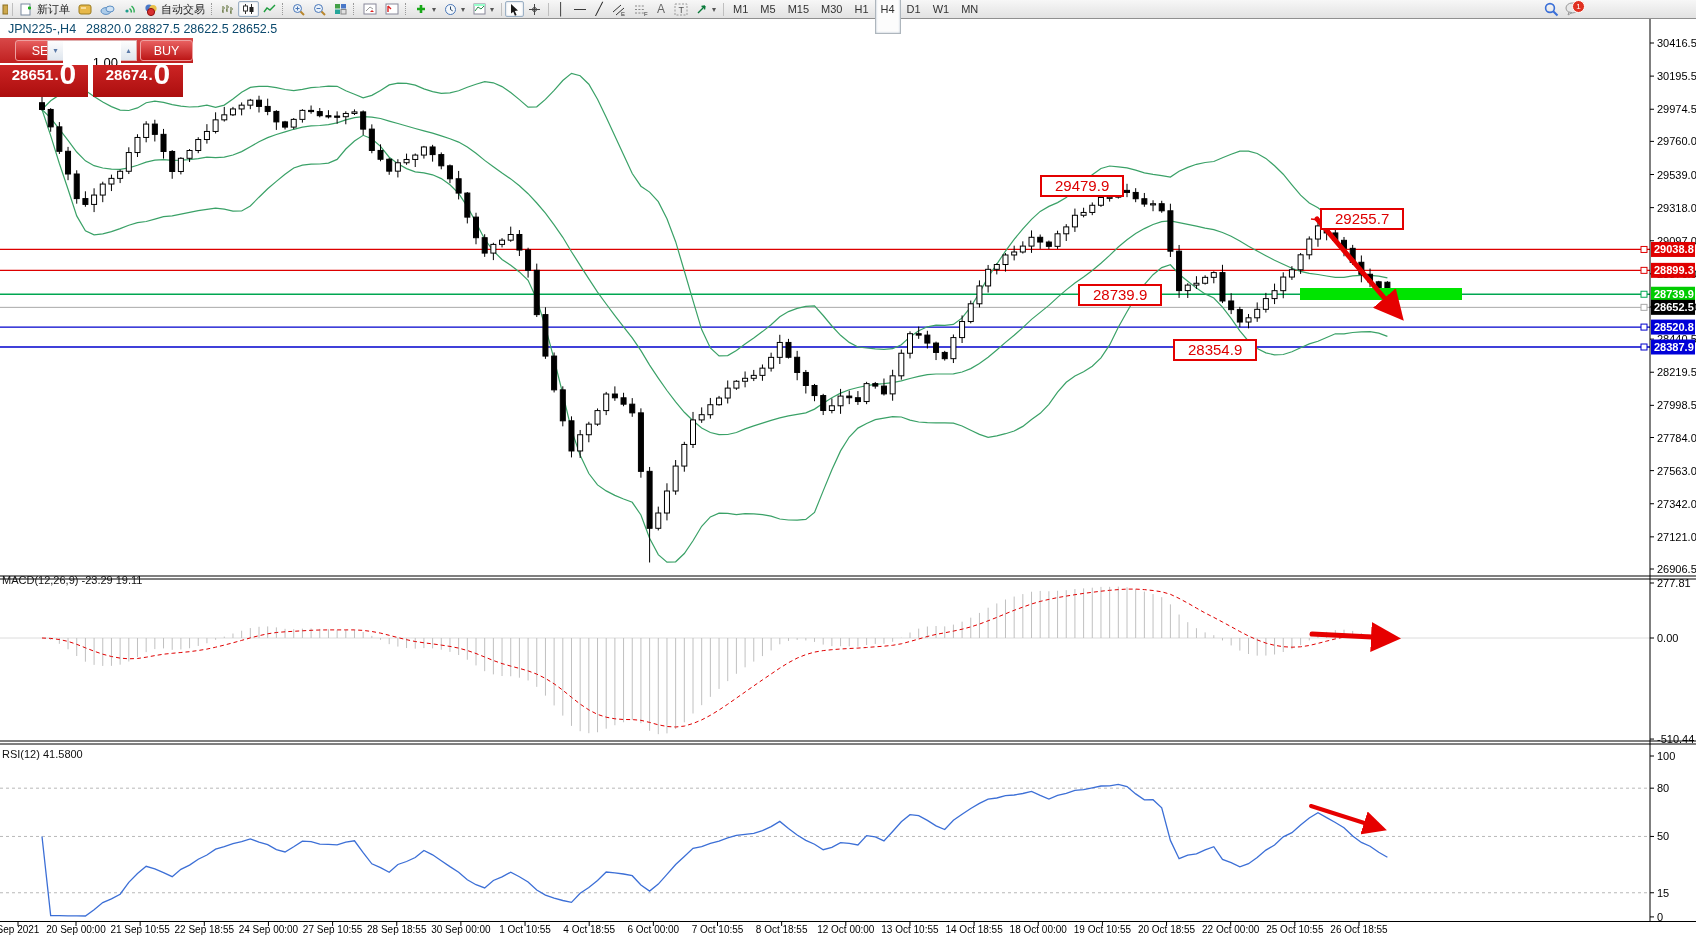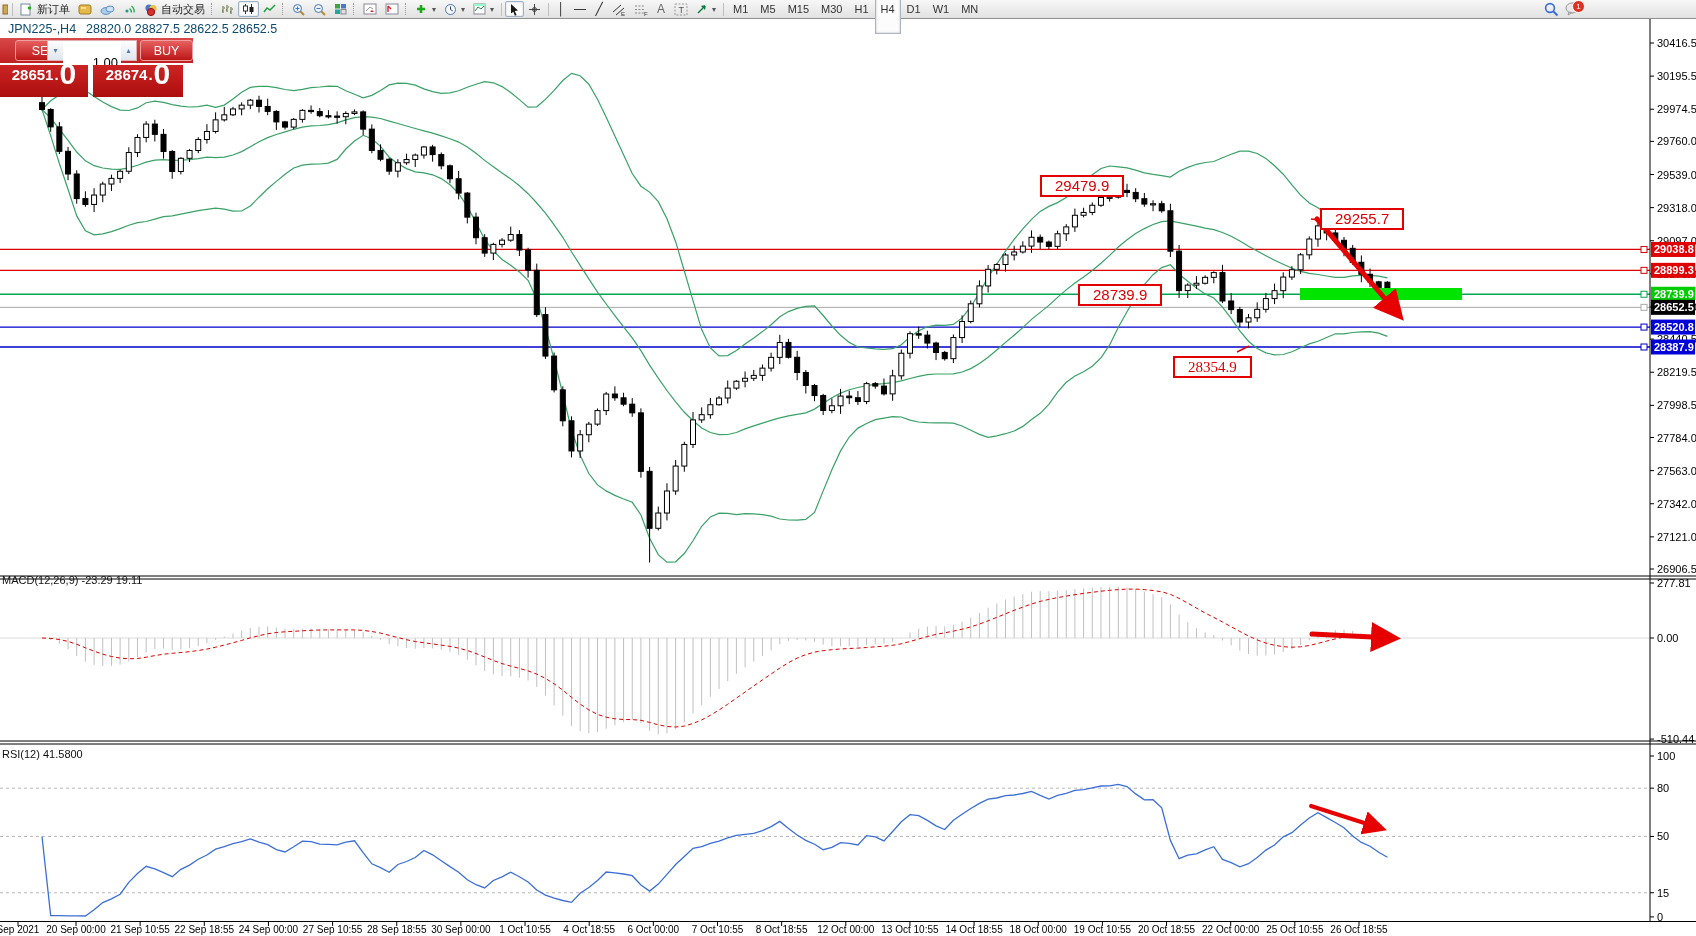--- a/index.html
+++ b/index.html
@@ -905,13 +905,13 @@
 <div class="ind-label" style="left:2px;top:574px">
   <span>MACD(12,26,9)</span> <span>-23.29 19.11</span>
 </div>
 <div class="ind-label" style="left:2px;top:748px">
   <span>RSI(12)</span> <span>41.5800</span>
 </div>
 
 <div class="callout" id="co0" style="left: 1040px; top: 175px;">29479.9</div>
 <div class="callout" id="co1" style="left: 1275px; top: 208px; margin-left: 45px;">29255.7</div>
 <div class="callout" id="co2" style="left: 1078px; top: 284px;">28739.9</div>
-<div class="callout" id="co3" style="left: 1173px; top: 356px; font-family: Liberation Serif, serif;">28354.9</div>
+<div class="callout" id="co3" style="left: 1173px; top: 339px;">28354.9</div>
 
 </body></html>

